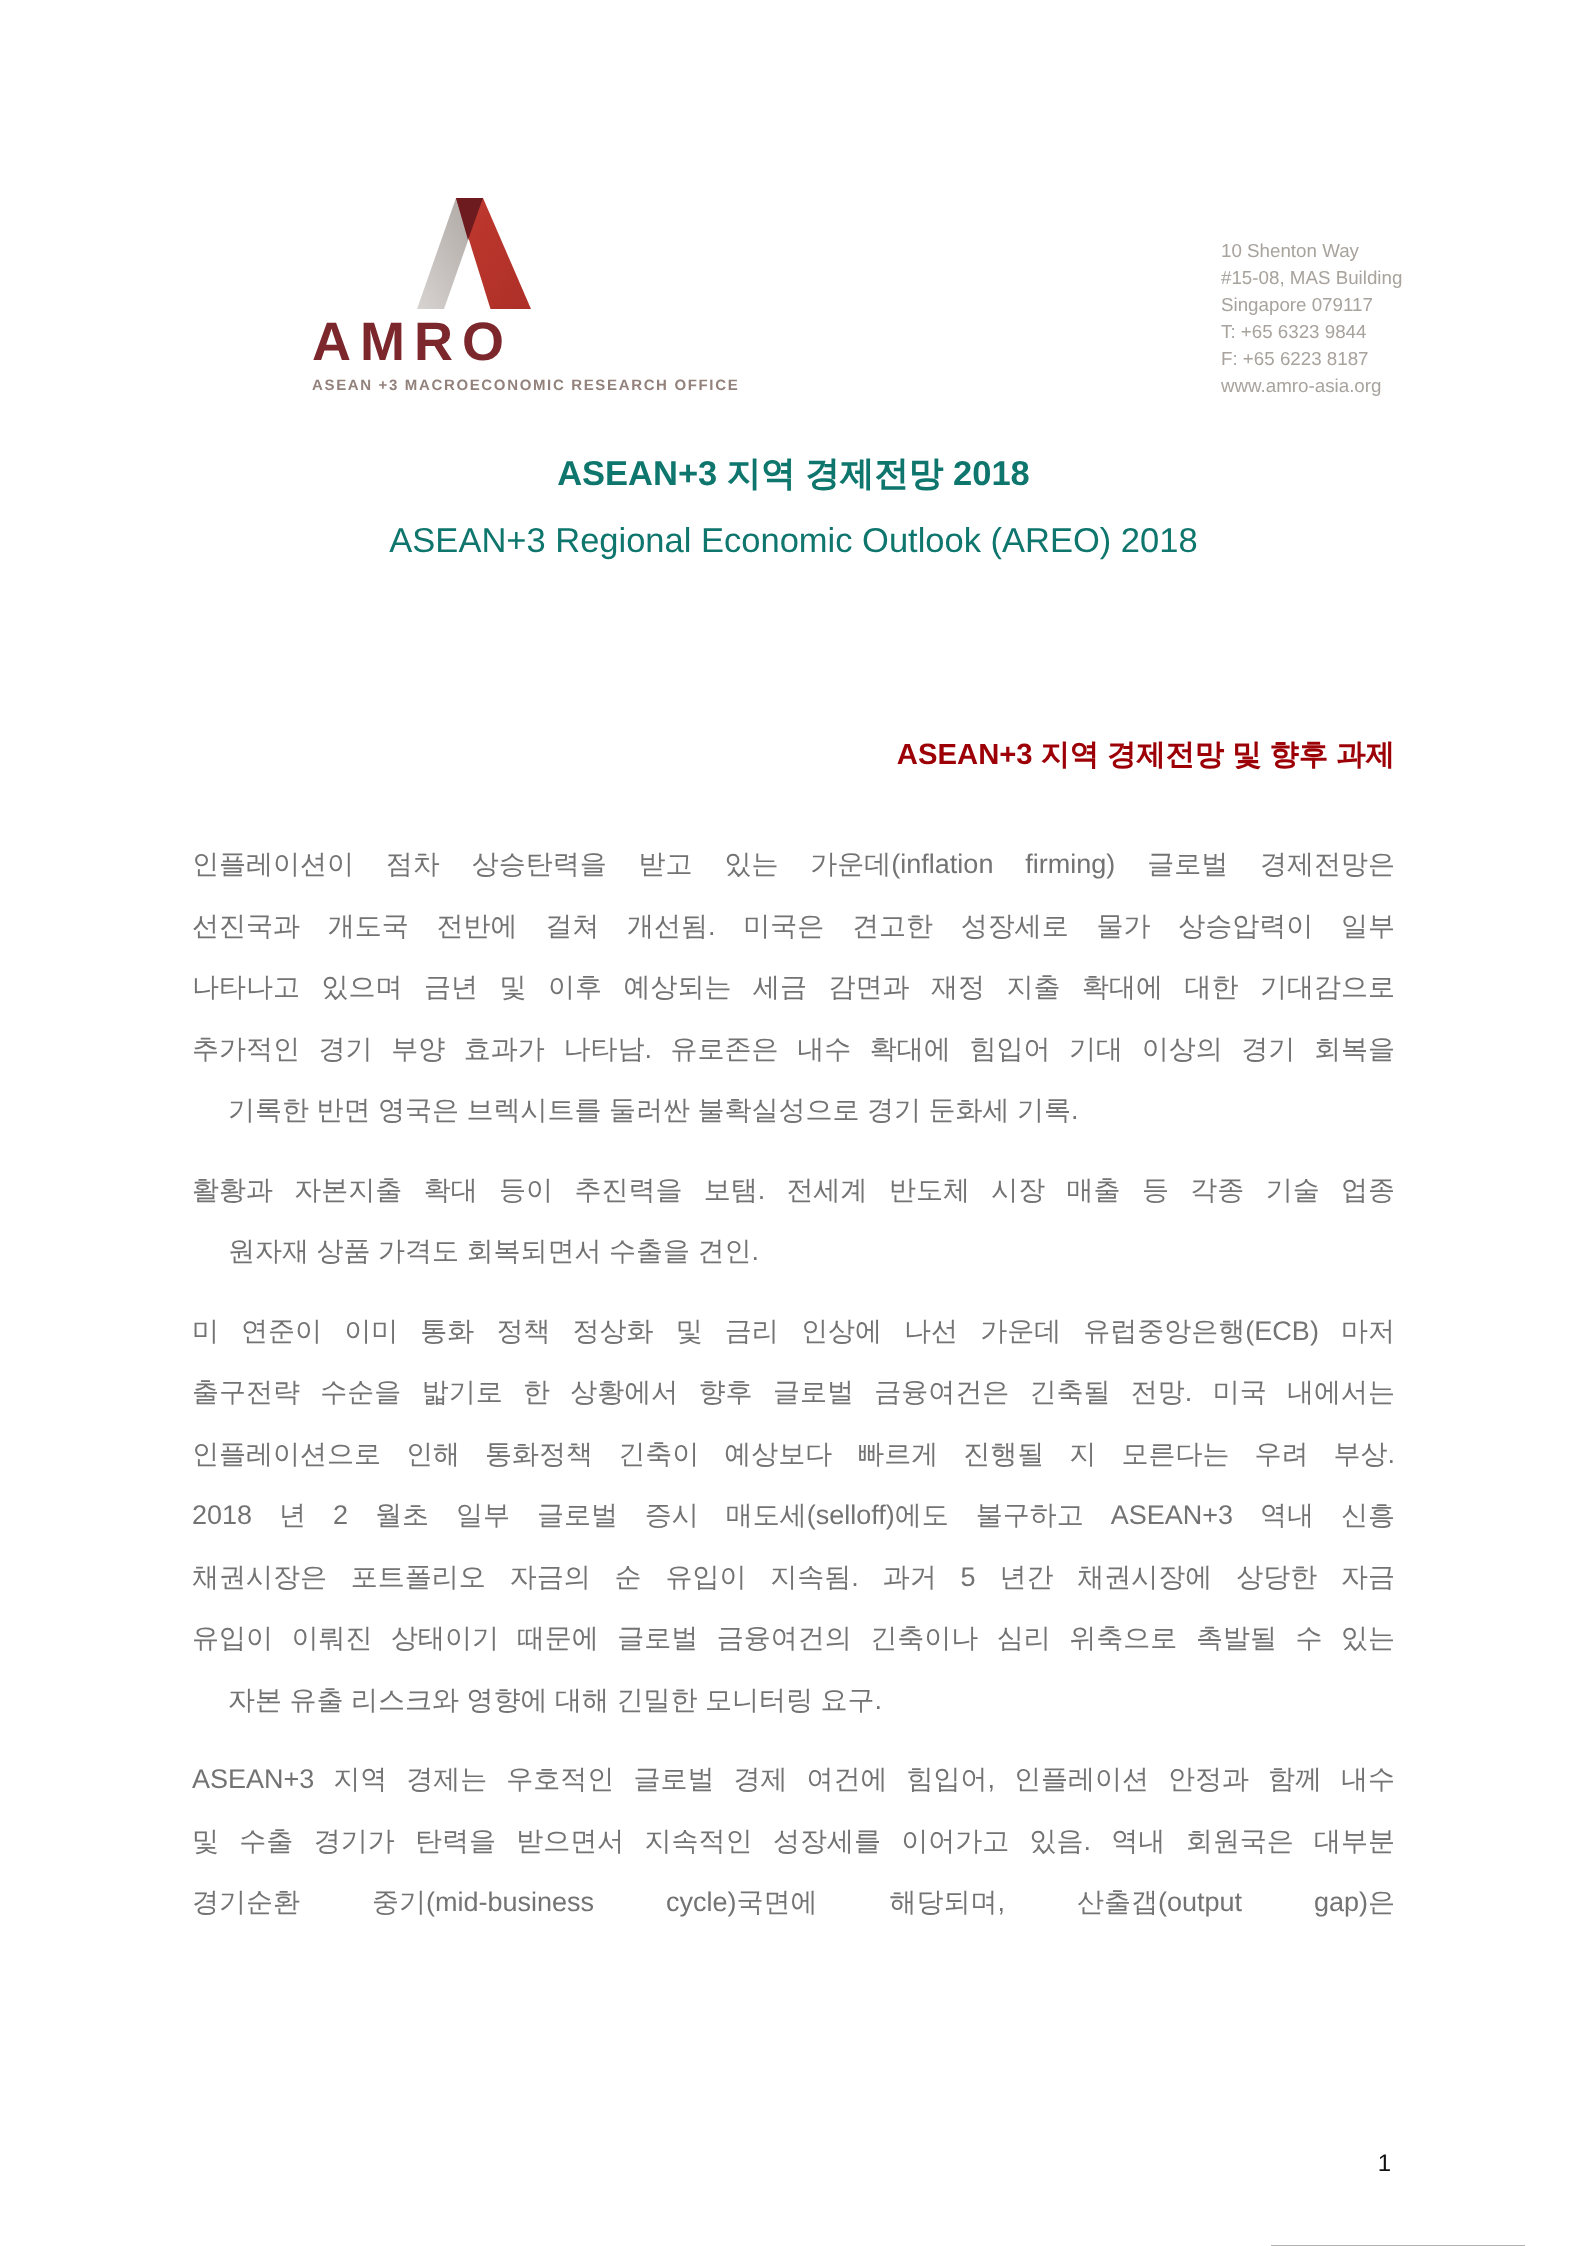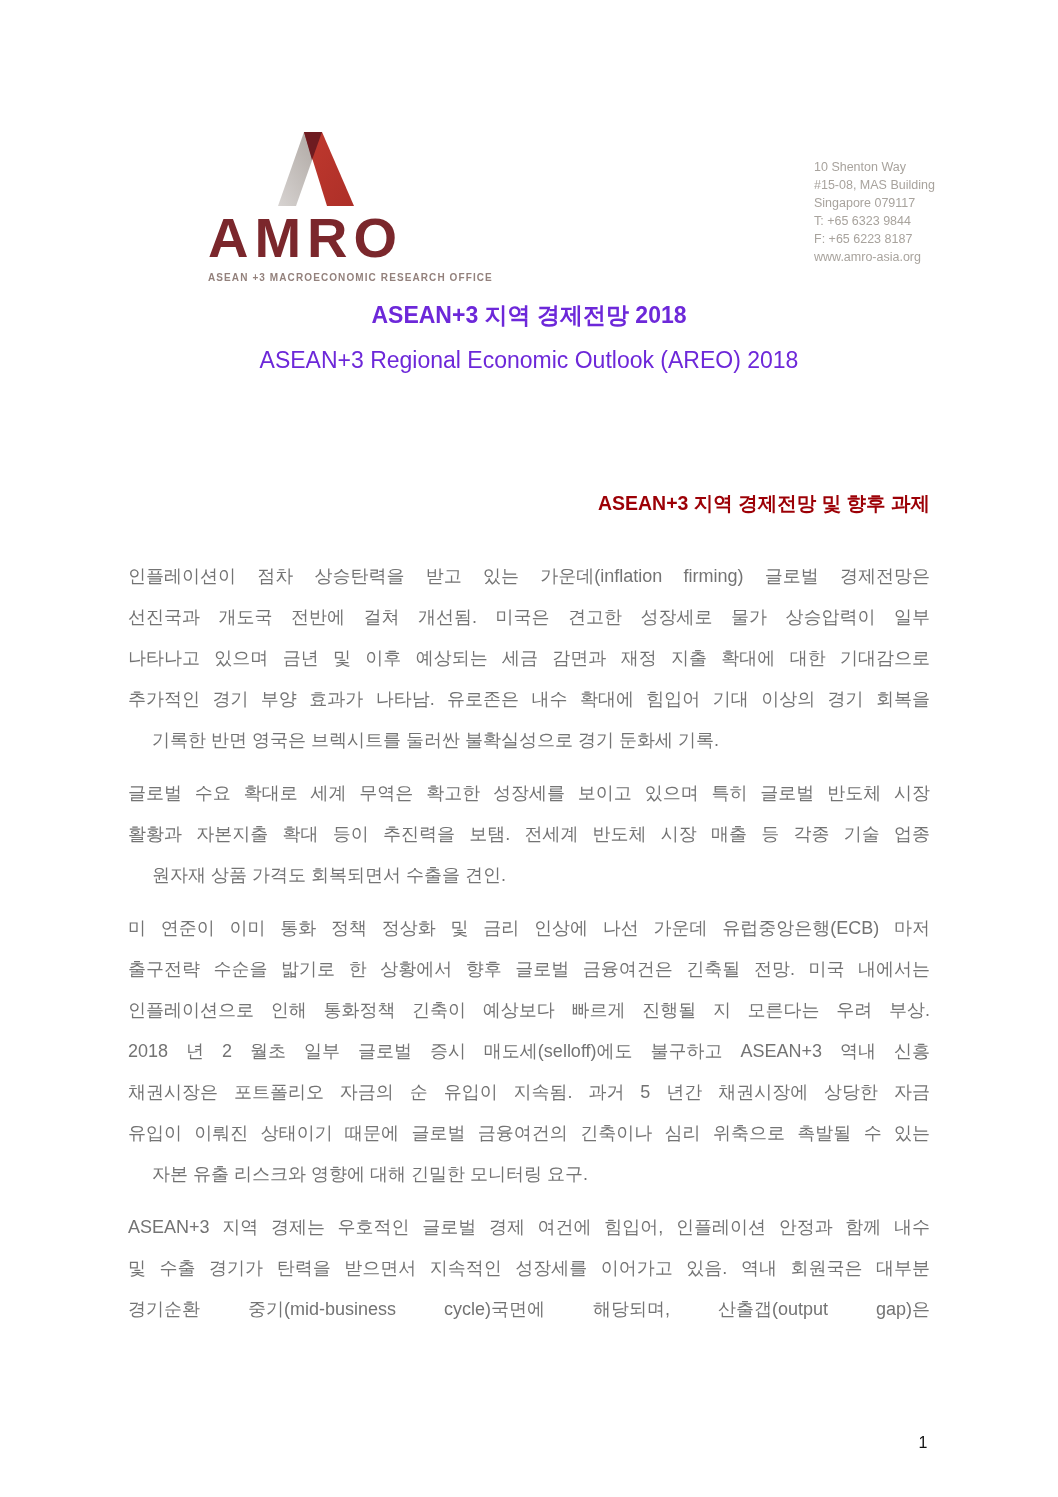--- a/index.html
+++ b/index.html
@@ -6,33 +6,33 @@
   .page{
     position:relative;width:1058px;height:1497px;background:#ffffff;
     margin:0 auto;overflow:hidden;
     font-family:"Liberation Sans","DejaVu Sans",sans-serif;
     color:#1a1a1a;
   }
   
   .logo{position:absolute;left:208px;top:126px;width:240px;}
   .logo-mark{display:block;margin-left:48px;width:120px;height:86px;}
   .logo-word{
-    font-size:56px;font-weight:bold;color:#7b272c;letter-spacing:6px;
+    font-size:36px;font-weight:bold;color:#7b272c;letter-spacing:6px;
     line-height:1;margin-top:-2px;
   }
   .logo-sub{
     font-size:10px;color:#93817c;letter-spacing:1.1px;margin-top:6px;
     white-space:nowrap;font-weight:bold;
   }
   .contact{
     position:absolute;left:814px;top:158px;width:220px;
     font-size:12.5px;line-height:18px;color:#a8a39d;
   }
   
-  .titles{position:absolute;left:0;top:293px;width:1058px;text-align:center;color:#6d28d9;}
+  .titles{position:absolute;left:0;top:293px;width:1058px;text-align:center;color:#0f766e;}
   .title-l1{font-size:23px;font-weight:bold;line-height:45px;}
   .title-l2{font-size:23px;font-weight:normal;line-height:45px;}
   .title-l3{font-size:19px;font-weight:bold;line-height:45px;}
   
   .content{position:absolute;left:128px;top:490px;width:802px;}
   .section-heading{
     font-size:19.5px;font-weight:bold;color:#9c0006;line-height:26px;
     margin:0 0 40px 0;
     text-align:right;
   }
@@ -93,21 +93,20 @@
 
     <div class="para">
       <div class="line">인플레이션이 점차 상승탄력을 받고 있는 가운데(inflation firming) 글로벌 경제전망은</div>
       <div class="line">선진국과 개도국 전반에 걸쳐 개선됨. 미국은 견고한 성장세로 물가 상승압력이 일부</div>
       <div class="line">나타나고 있으며 금년 및 이후 예상되는 세금 감면과 재정 지출 확대에 대한 기대감으로</div>
       <div class="line">추가적인 경기 부양 효과가 나타남. 유로존은 내수 확대에 힘입어 기대 이상의 경기 회복을</div>
       <div class="line end">기록한 반면 영국은 브렉시트를 둘러싼 불확실성으로  경기 둔화세 기록.</div>
     </div>
 
     <div class="para">
-      <div class="line">글로벌 수요 확대로 세계 무역은 확고한 성장세를 보이고 있으며 특히 글로벌 반도체 시장</div>
       <div class="line">활황과 자본지출 확대 등이 추진력을 보탬. 전세계 반도체 시장 매출 등 각종 기술 업종</div>
       <div class="line end">원자재 상품 가격도 회복되면서 수출을 견인.</div>
     </div>
 
     <div class="para">
       <div class="line">미 연준이 이미 통화 정책 정상화 및 금리 인상에 나선 가운데 유럽중앙은행(ECB) 마저</div>
       <div class="line">출구전략 수순을 밟기로 한 상황에서 향후 글로벌 금융여건은 긴축될 전망. 미국 내에서는</div>
       <div class="line">인플레이션으로 인해 통화정책 긴축이 예상보다 빠르게 진행될 지 모른다는 우려 부상.</div>
       <div class="line">2018 년 2 월초 일부 글로벌 증시 매도세(selloff)에도 불구하고 ASEAN+3 역내 신흥</div>
       <div class="line">채권시장은 포트폴리오 자금의 순 유입이 지속됨. 과거 5 년간 채권시장에 상당한 자금</div>

